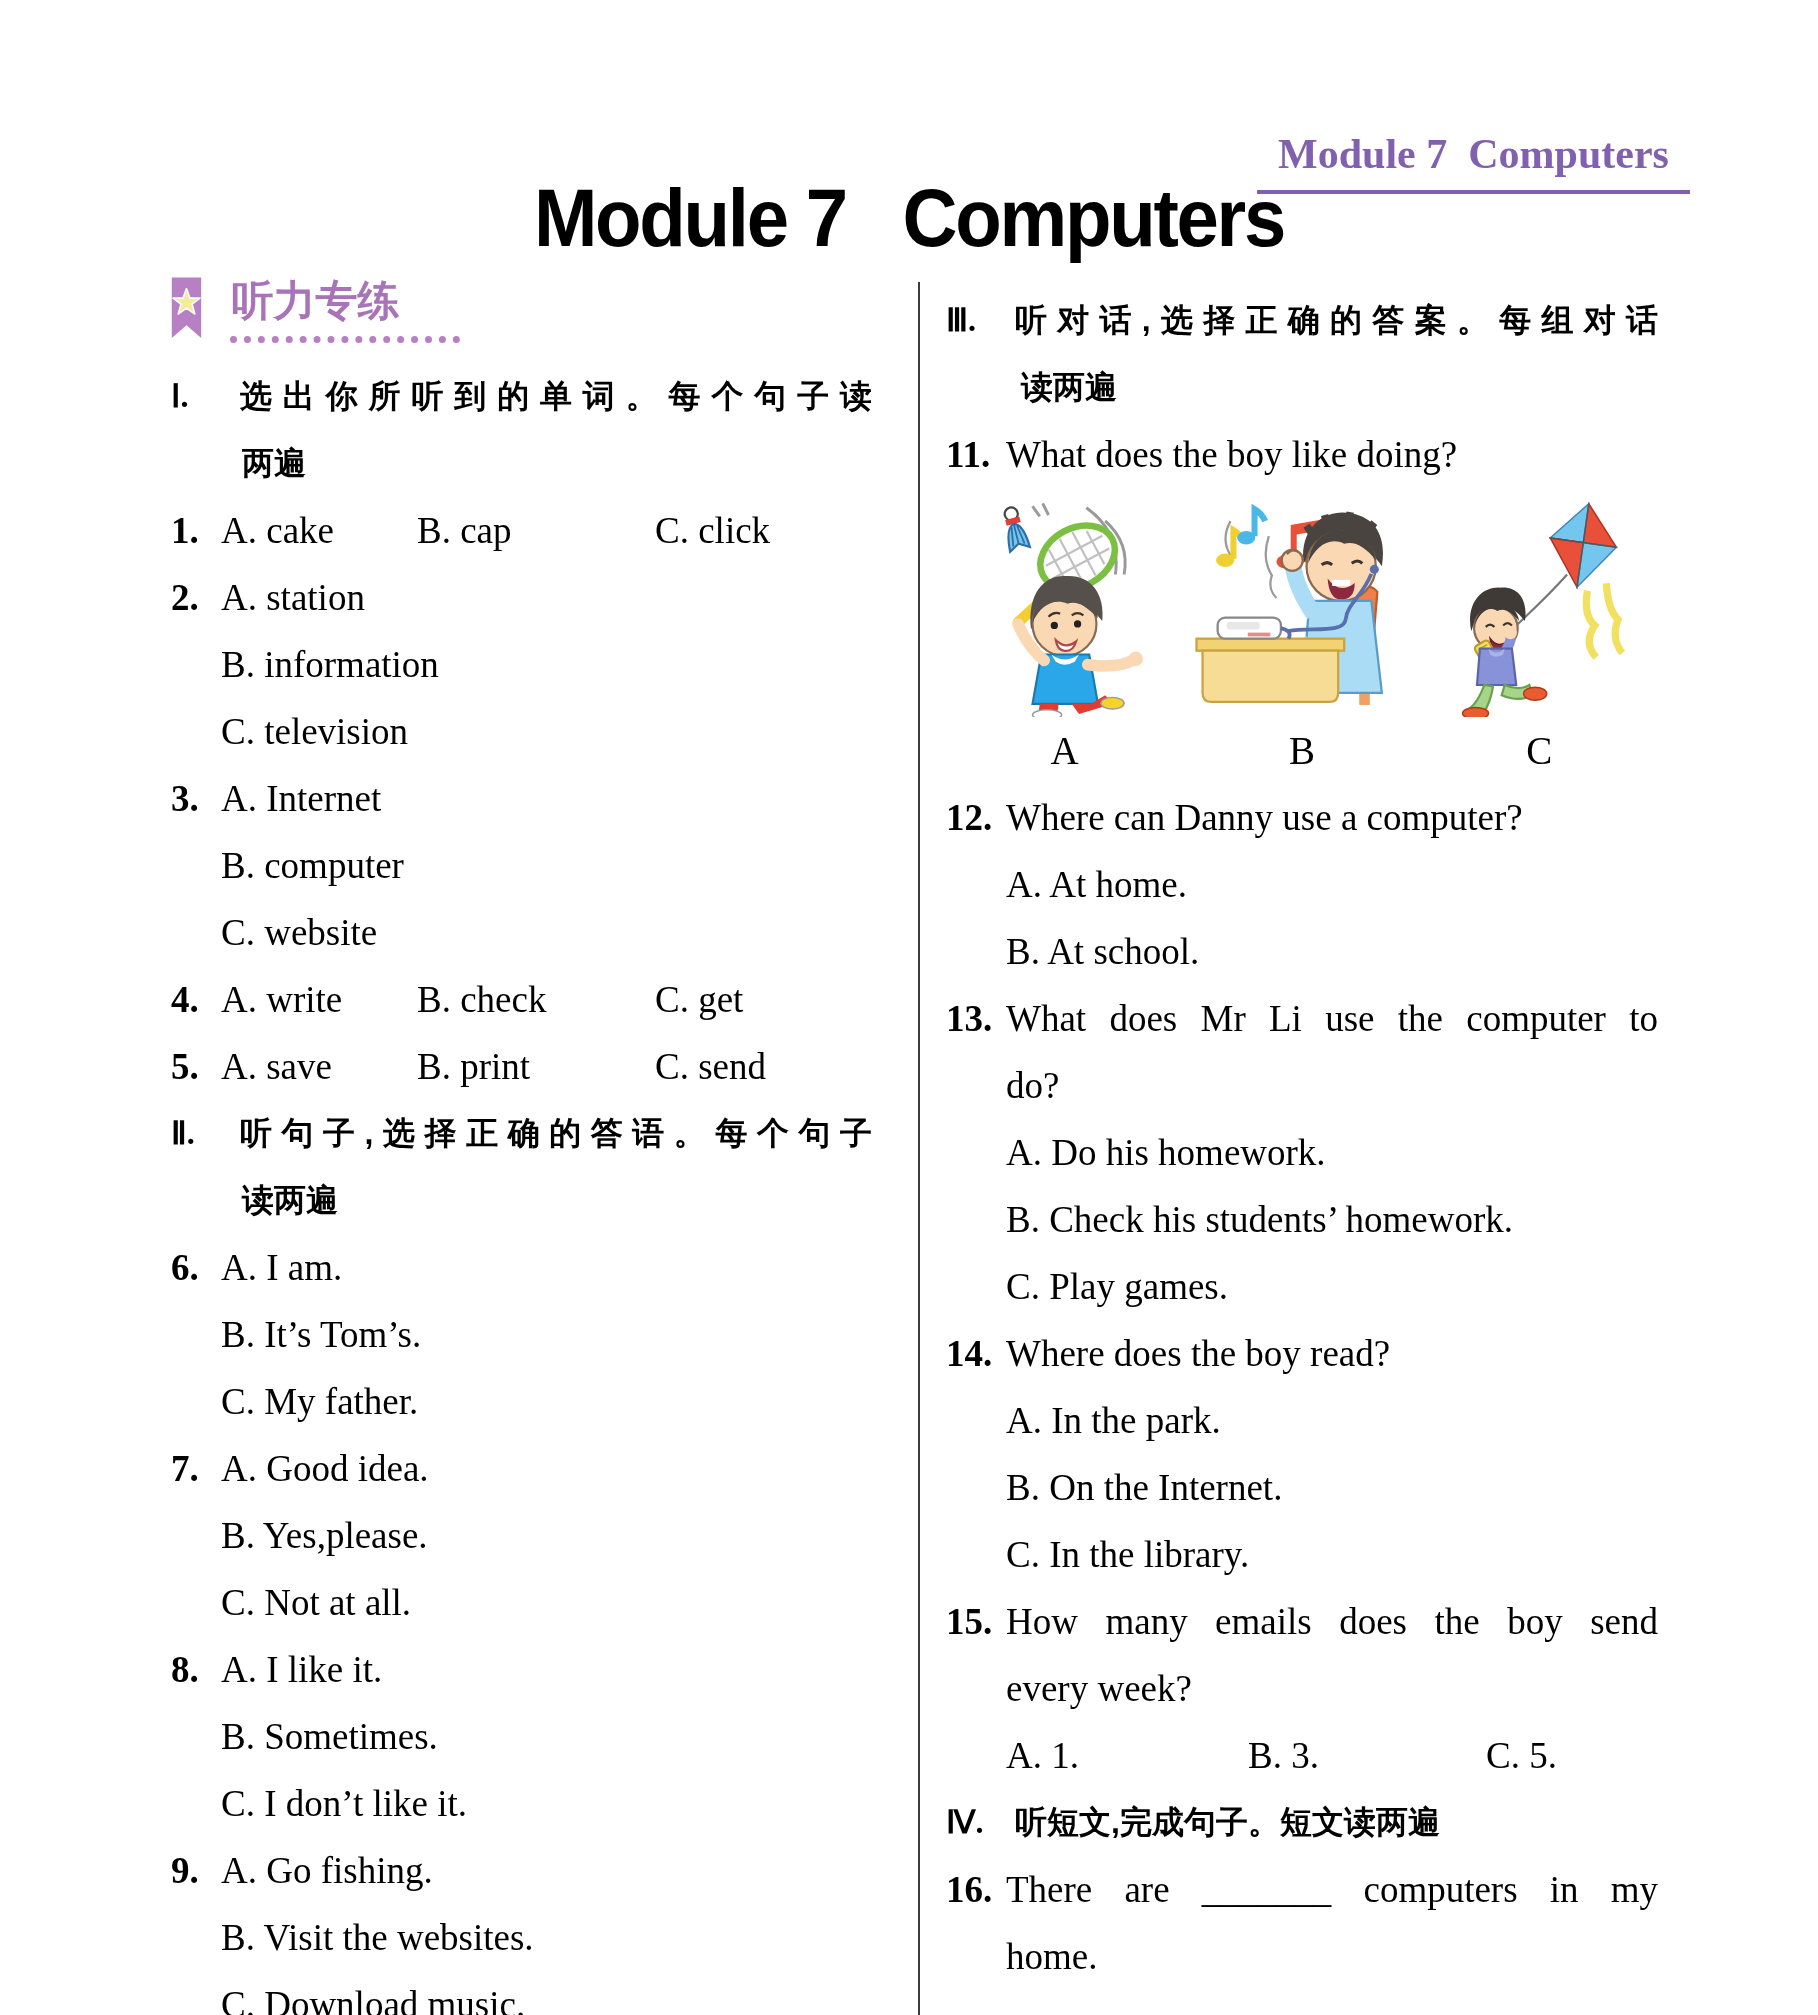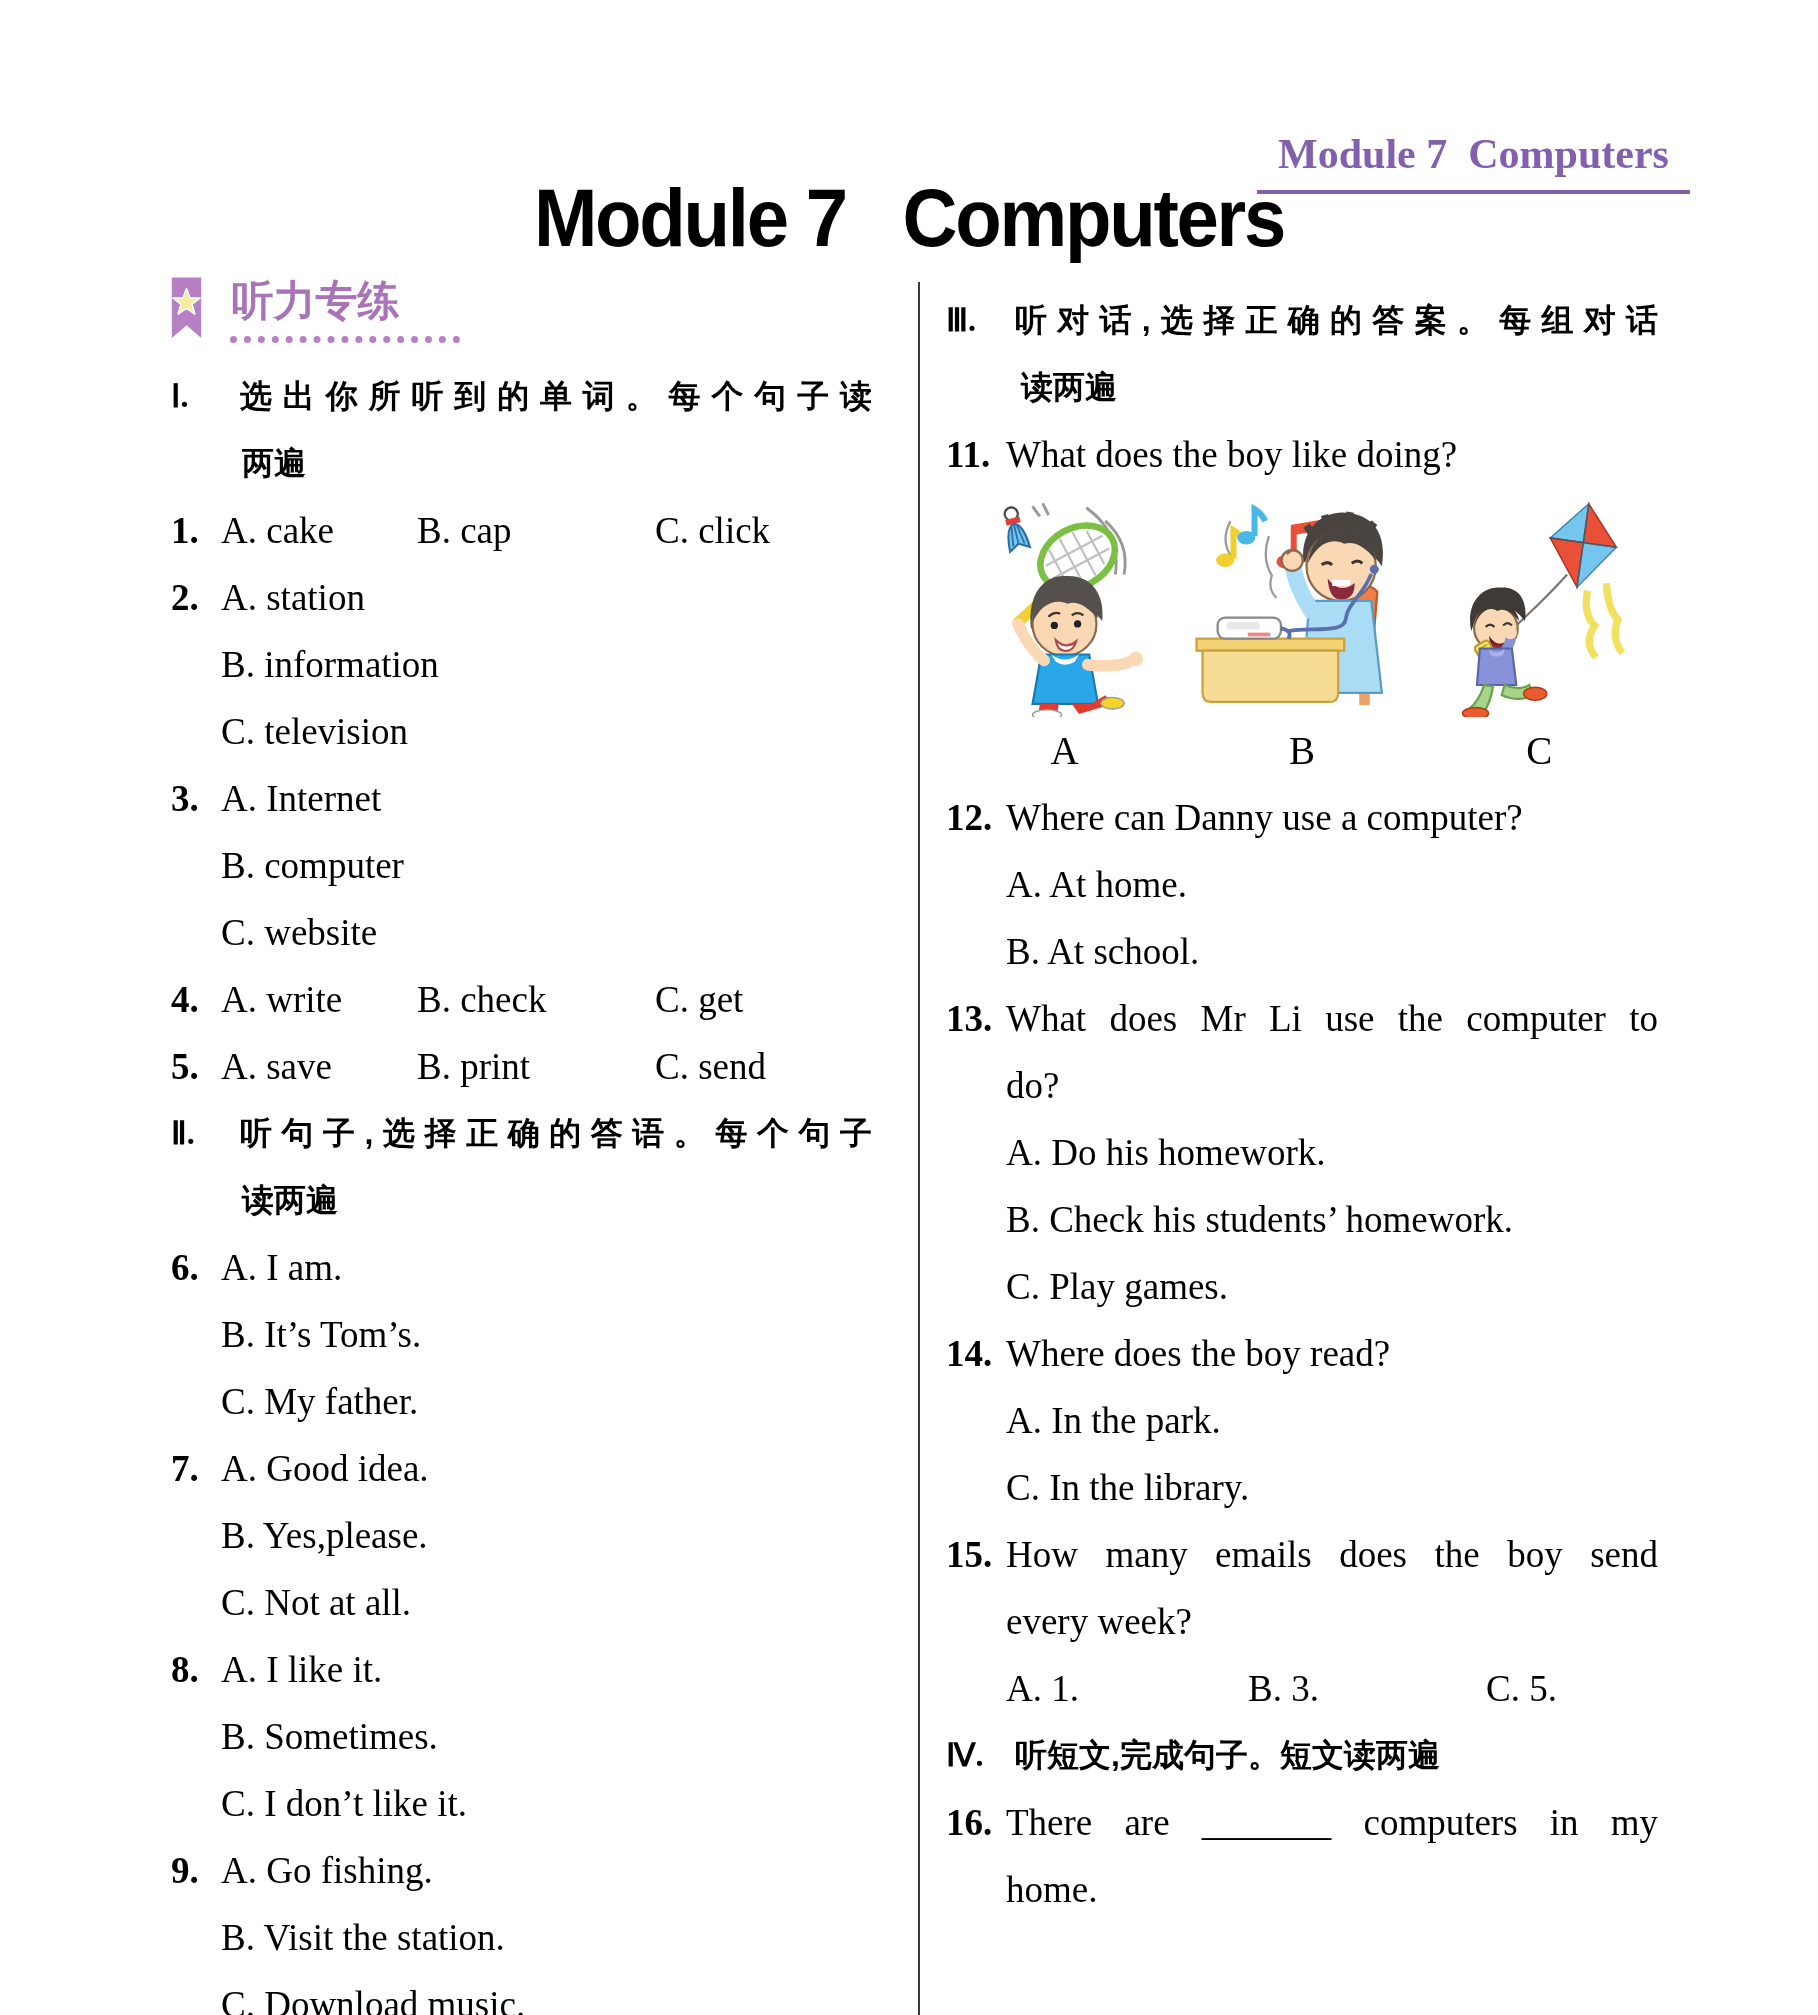--- a/index.html
+++ b/index.html
@@ -97,21 +97,21 @@
 
   <div class="ln"><span class="qno">7.</span><span>A. Good idea.</span></div>
   <div class="ln opt"><span>B. Yes,please.</span></div>
   <div class="ln opt"><span>C. Not at all.</span></div>
 
   <div class="ln"><span class="qno">8.</span><span>A. I like it.</span></div>
   <div class="ln opt"><span>B. Sometimes.</span></div>
   <div class="ln opt"><span>C. I don’t like it.</span></div>
 
   <div class="ln"><span class="qno">9.</span><span>A. Go fishing.</span></div>
-  <div class="ln opt"><span>B. Visit the station.</span></div>
+  <div class="ln opt"><span>B. Visit the websites.</span></div>
   <div class="ln opt"><span>C. Download music.</span></div>
 
 </div>
 
 <div class="col col-right">
   <div class="ln cjk"><span class="qnoH">Ⅲ.</span><span class="jtext">听对话,选择正确的答案。每组对话</span></div>
   <div class="ln cjk ind2R"><span>读两遍</span></div>
 
   <div class="ln"><span class="qnoR">11.</span><span>What does the boy like doing?</span></div>
 
@@ -262,20 +262,21 @@
   <div class="ln optR"><span>B. At school.</span></div>
 
   <div class="ln jrowR"><span class="qnoR">13.</span><span class="jtext">What does Mr Li use the computer to</span></div>
   <div class="ln optR"><span>do?</span></div>
   <div class="ln optR"><span>A. Do his homework.</span></div>
   <div class="ln optR"><span>B. Check his students’ homework.</span></div>
   <div class="ln optR"><span>C. Play games.</span></div>
 
   <div class="ln"><span class="qnoR">14.</span><span>Where does the boy read?</span></div>
   <div class="ln optR"><span>A. In the park.</span></div>
+  <div class="ln optR"><span>B. On the Internet.</span></div>
   <div class="ln optR"><span>C. In the library.</span></div>
 
   <div class="ln jrowR"><span class="qnoR">15.</span><span class="jtext">How many emails does the boy send</span></div>
   <div class="ln optR"><span>every week?</span></div>
   <div class="ln optR"><span class="cellRA">A. 1.</span><span class="cellRB">B. 3.</span><span>C. 5.</span></div>
 
   <div class="ln cjk"><span class="qnoH">Ⅳ.</span><span>听短文,完成句子。短文读两遍</span></div>
 
   <div class="ln jrowR"><span class="qnoR">16.</span><span class="jtext">There are _______ computers in my</span></div>
   <div class="ln optR"><span>home.</span></div>

